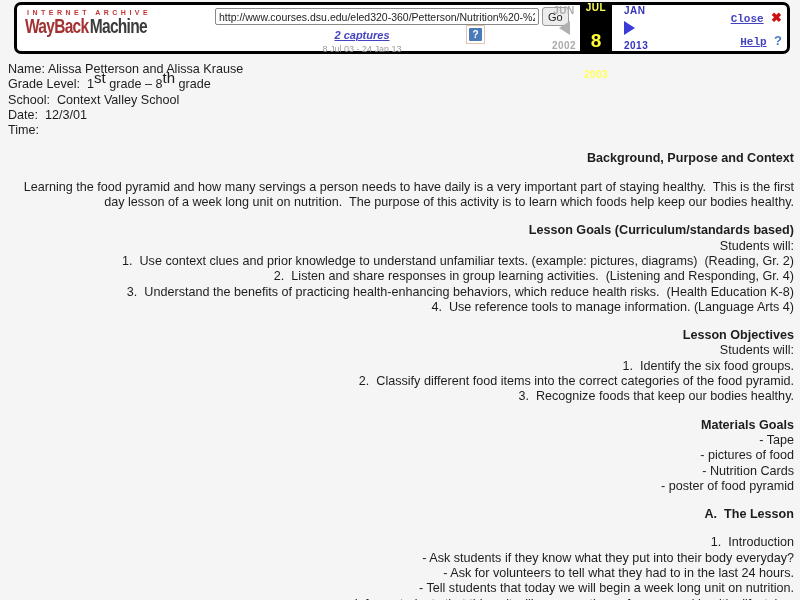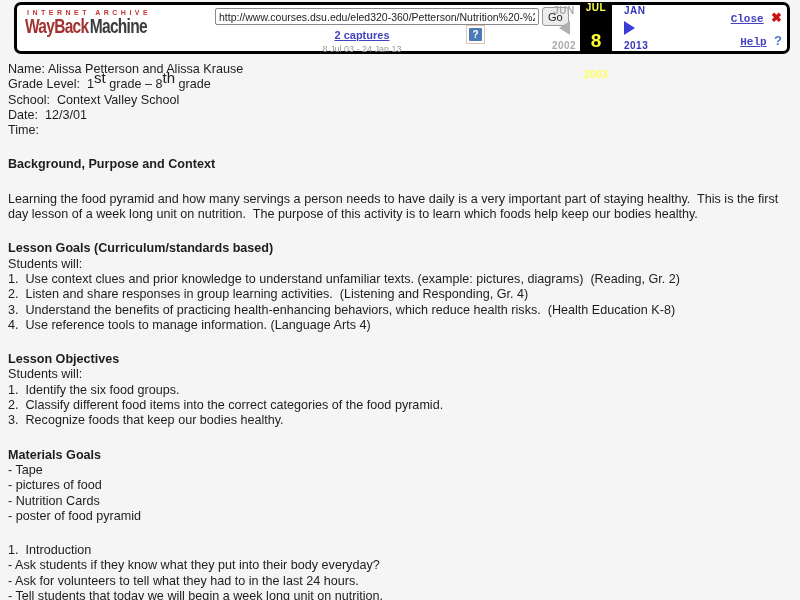--- a/index.html
+++ b/index.html
@@ -13,21 +13,21 @@
     transform:scaleX(.74);transform-origin:0 50%;white-space:nowrap;}
   .logo-main .w1{color:#a23333;}
   .logo-main .w2{color:#3c3c3c;margin-left:2px;}
   .url-input{position:absolute;left:198px;top:3px;width:316px;height:13px;
     font-size:10.5px;font-family:"Liberation Sans",sans-serif;color:#222;
     border:1px solid #8a8a8a;border-radius:2px;padding:1px 3px;background:#fff;}
   .go-btn{position:absolute;left:525px;top:2px;height:19px;font-size:11px;
     font-family:"Liberation Sans",sans-serif;color:#222;background:#ececec;
     border:1px solid #999;border-radius:3px;padding:0 5px;cursor:pointer;}
   .captures{position:absolute;left:265px;top:20px;width:160px;text-align:center;}
-  .cap-link{font-size:11px;font-weight:bold;color:#4343c0;text-decoration:underline;cursor:pointer;display:inline-block;}
+  .cap-link{font-size:11px;font-weight:bold;color:#4343c0;text-decoration:underline;cursor:pointer;display:inline-block;font-style:italic;}
   .cap-range{font-size:9px;color:#9a9a9a;margin-top:1px;}
   .help-box{position:absolute;left:449px;top:20px;padding:2px;border:1px solid #e2c4b2;background:#fff;cursor:pointer;}
   .help-box .sq{width:13px;height:13px;background:#4a7ab8;color:#fff;font-size:10px;font-weight:bold;
     display:flex;align-items:center;justify-content:center;border-radius:1px;}
   .navcol{position:absolute;top:0;height:46px;display:flex;flex-direction:column;
     justify-content:space-between;align-items:center;font-weight:bold;}
   .navcol .mo,.navcol .yr{font-size:10px;letter-spacing:.5px;}
   .nav-prev{left:531px;width:32px;color:#ababab;}
   .nav-cur{left:563px;width:32px;top:-3px;height:52px;background:#000;color:#ffff55;border-radius:1px;gap:19px;}
   .nav-cur .day{font-size:19px;font-weight:bold;color:#ffff33;line-height:18px;}
@@ -39,21 +39,21 @@
   .close-wrap{position:absolute;right:5px;top:3px;white-space:nowrap;}
   .help-wrap{position:absolute;right:5px;bottom:2px;white-space:nowrap;padding-left:8px;}
   .tb-link{font-size:11px;font-weight:bold;color:#4343c0;text-decoration:underline;cursor:pointer;font-family:Liberation Mono, monospace;}
   .x-icon{color:#cc1111;font-weight:bold;font-size:13px;margin-left:3px;cursor:pointer;}
   .q-icon{color:#4b7cc4;font-weight:bold;font-size:13px;margin-left:3px;cursor:pointer;}
   
   .doc{position:absolute;left:8px;top:62px;width:786px;color:#1d1d1d;
     font-size:12.6px;line-height:15.3px;}
   .line{white-space:pre-wrap;}
   .b{font-weight:bold;}
-  .sec{margin-top:19px;}
+  .sec{margin-top:13px;text-align:right;}
   sup{font-size:15px;line-height:0;}
 </style>
 </head>
 <body>
 
 <div class="toolbar">
 
   <div class="logo">
     <div class="logo-top">INTERNET ARCHIVE</div>
     <div class="logo-main">
@@ -137,20 +137,23 @@
   </div>
 
   <div class="sec">
     <div class="line b">Materials Goals</div>
     <div class="line">- Tape</div>
     <div class="line">- pictures of food</div>
     <div class="line">- Nutrition Cards</div>
     <div class="line">- poster of food pyramid</div>
   </div>
 
+  <div class="sec">
+    <div class="line b">A.  The Lesson</div>
+  </div>
 
   <div class="sec">
     <div class="line">1.  Introduction</div>
     <div class="line">- Ask students if they know what they put into their body everyday?</div>
     <div class="line">- Ask for volunteers to tell what they had to in the last 24 hours.</div>
     <div class="line">- Tell students that today we will begin a week long unit on nutrition.</div>
     <div class="line">- Inform students that this unit will cover portions of proper and healthy lifestyles.</div>
   </div>
 
 </div>

